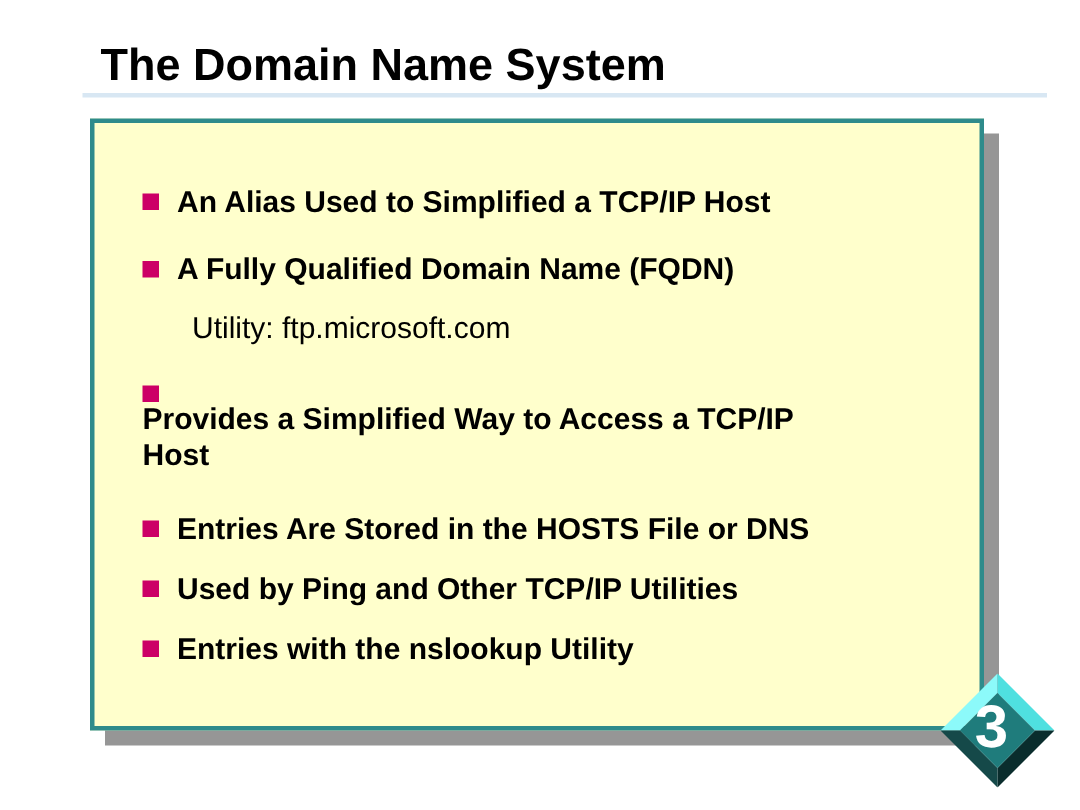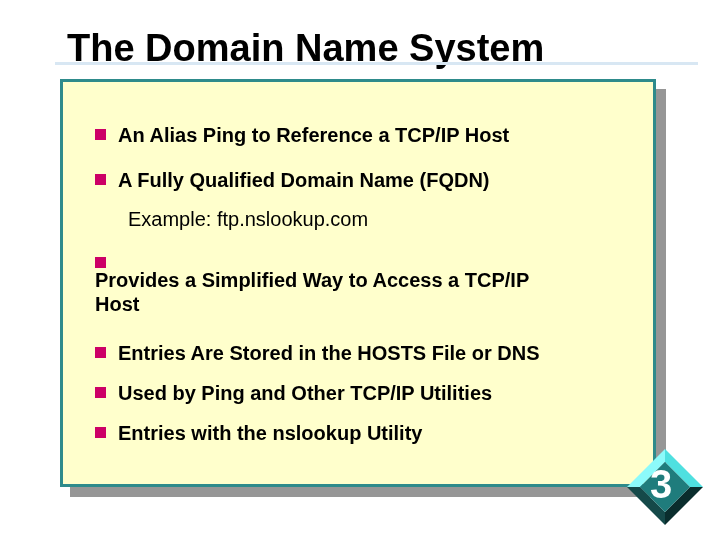--- a/index.html
+++ b/index.html
@@ -12,21 +12,21 @@
     position: relative;
     width: 720px;
     height: 540px;
     background: var(--bg, #ffffff);
     overflow: hidden;
   }
   .slide-title {
     position: absolute;
     left: 67px;
     top: 27px;
-    font-size: 38px;
+    font-size: 30px;
     font-weight: bold;
     color: var(--title-color, #000000);
     letter-spacing: 0px;
     white-space: nowrap;
   }
   .accent-line {
     position: absolute;
     left: 55px;
     top: 62px;
     width: 643px;
@@ -97,28 +97,28 @@
   <div class="slide-title">The Domain Name System</div>
 
   <div class="accent-line"></div>
 
   <div class="box-shadow-rect"></div>
 
   <div class="content-box">
     <div>
         <div class="bullet-item bullet">
           <span class="bullet-square"></span>
-          <span class="bullet-text">An Alias Ping to Reference a TCP/IP Host</span>
+          <span class="bullet-text">An Alias Used to Simplified a TCP/IP Host</span>
         </div>
         <div class="bullet-item bullet">
           <span class="bullet-square"></span>
           <span class="bullet-text">A Fully Qualified Domain Name (FQDN)</span>
         </div>
         <div class="bullet-item sub">
-          <span class="bullet-text">Example: ftp.nslookup.com</span>
+          <span class="bullet-text">Utility: ftp.microsoft.com</span>
         </div>
         <div class="bullet-item bullet">
           <span class="bullet-square"></span>
           <span class="bullet-text">Provides a Simplified Way to Access a TCP/IP
 Host</span>
         </div>
         <div class="bullet-item bullet">
           <span class="bullet-square"></span>
           <span class="bullet-text">Entries Are Stored in the HOSTS File or DNS</span>
         </div>

